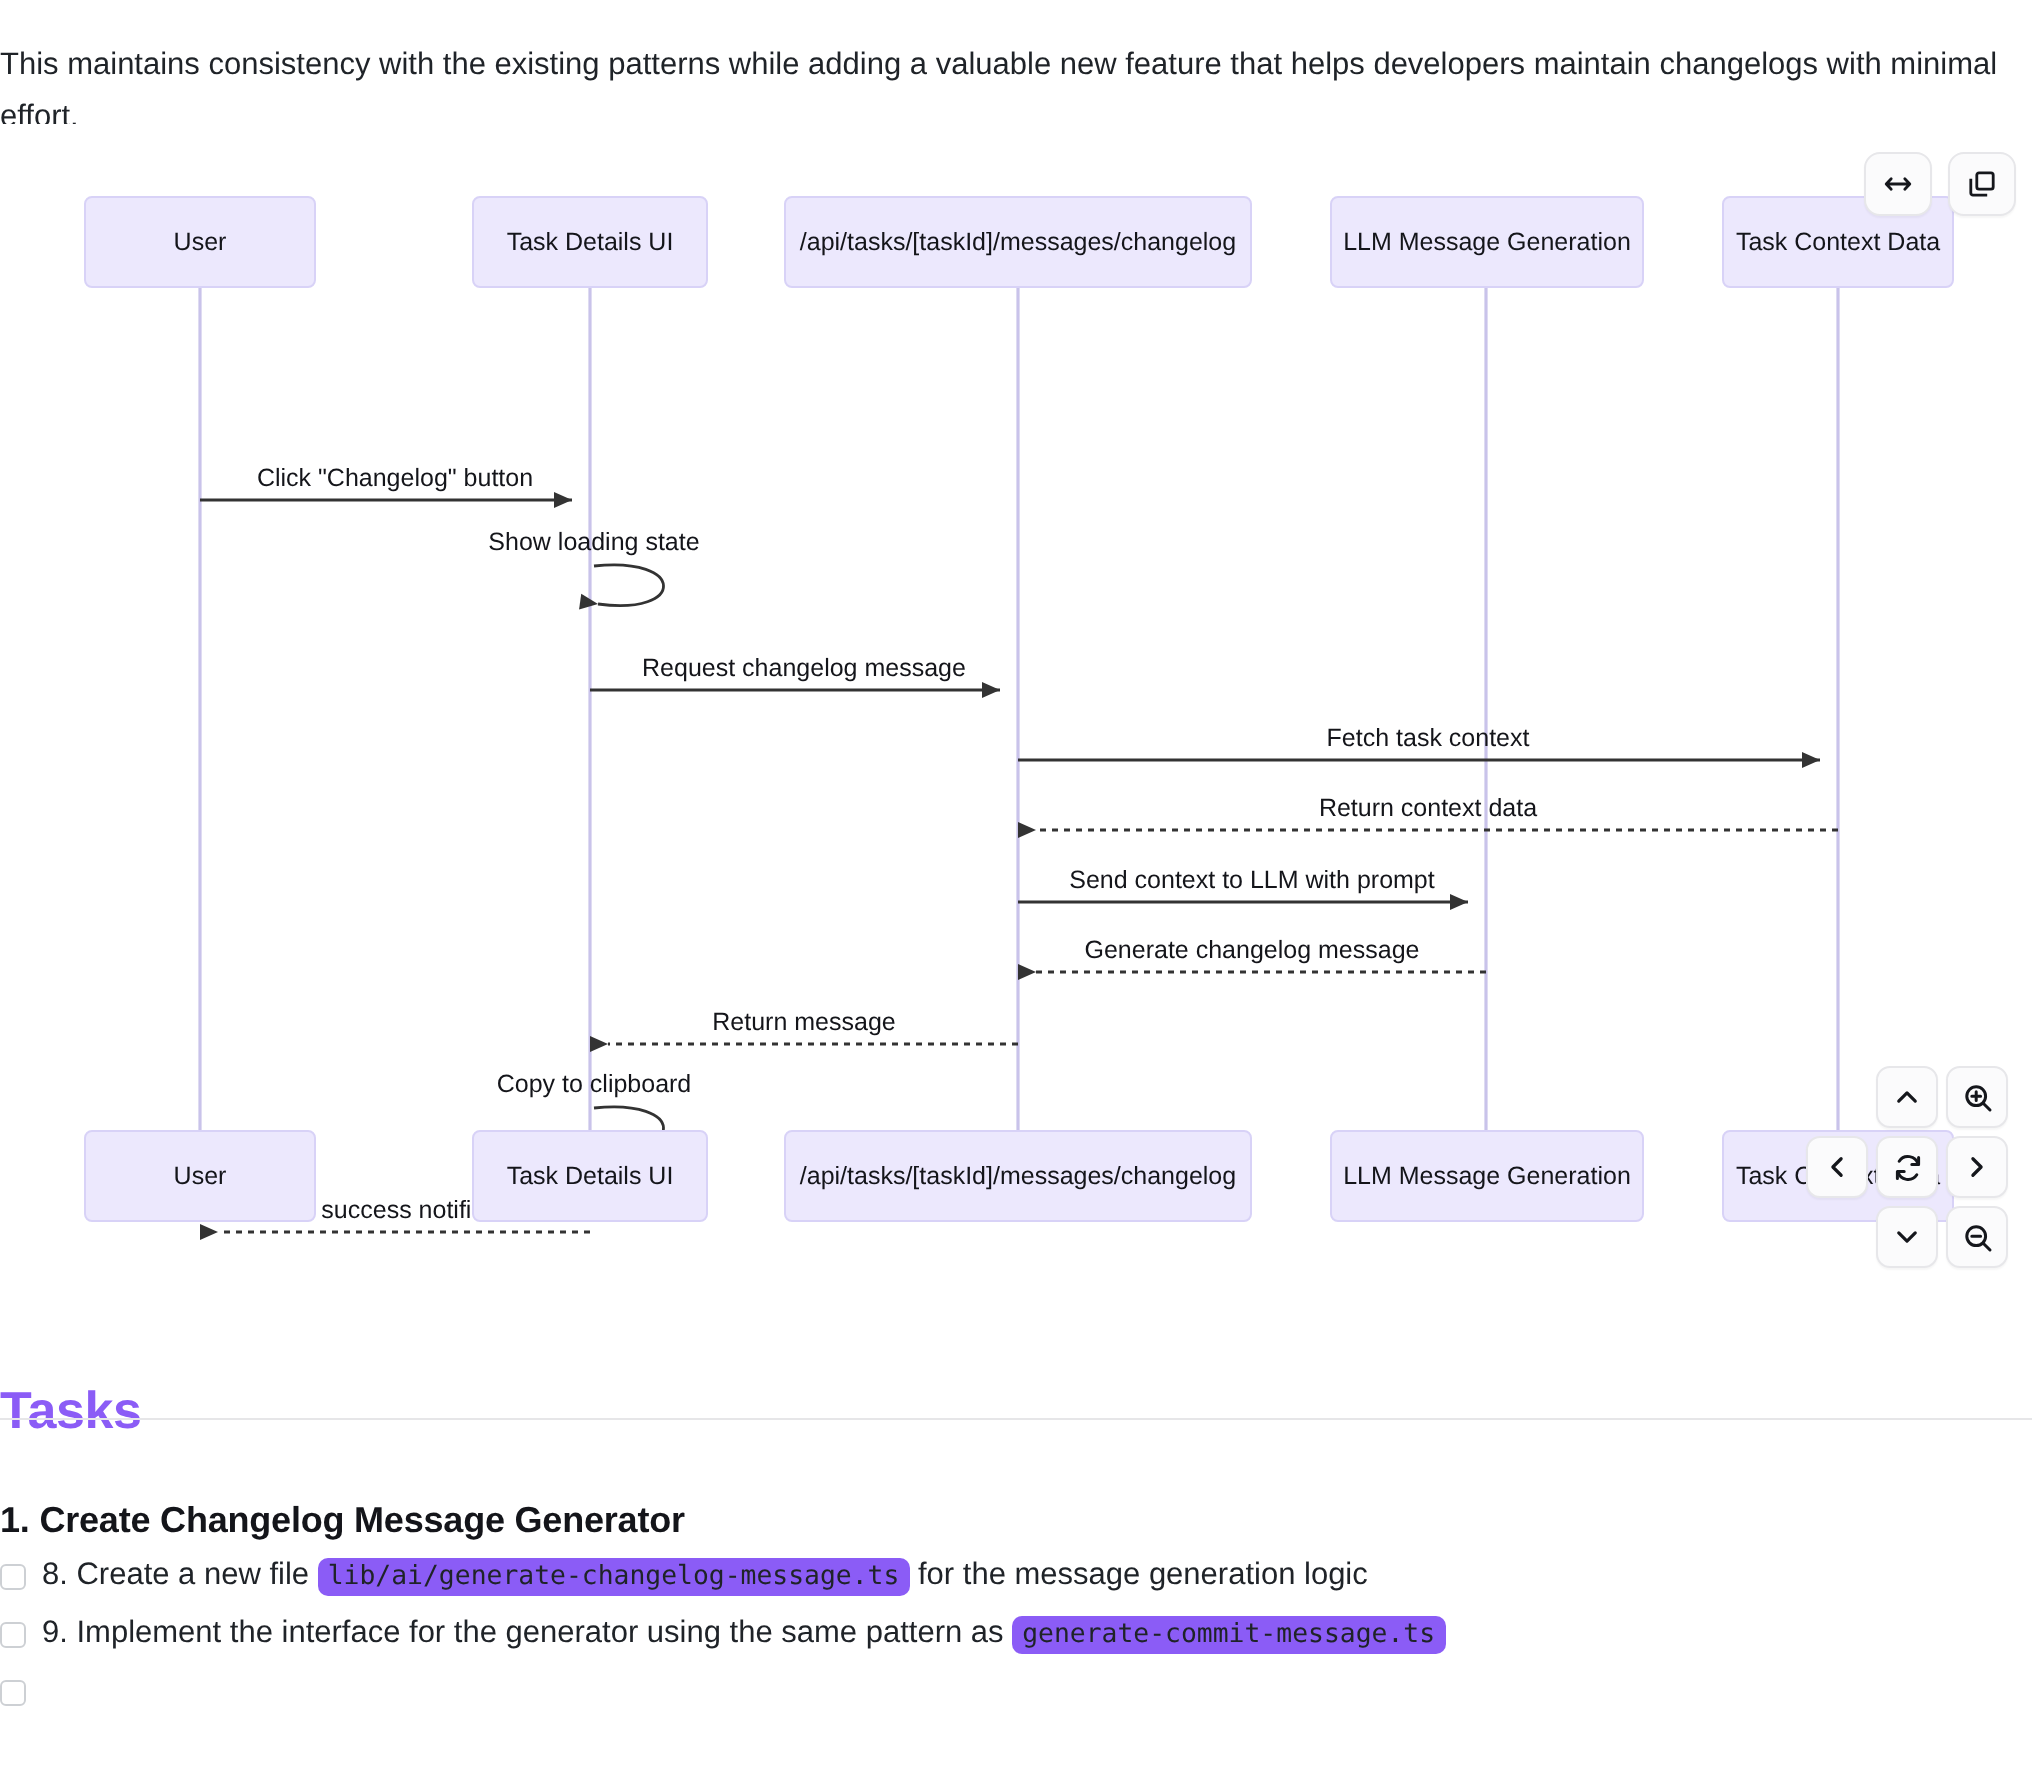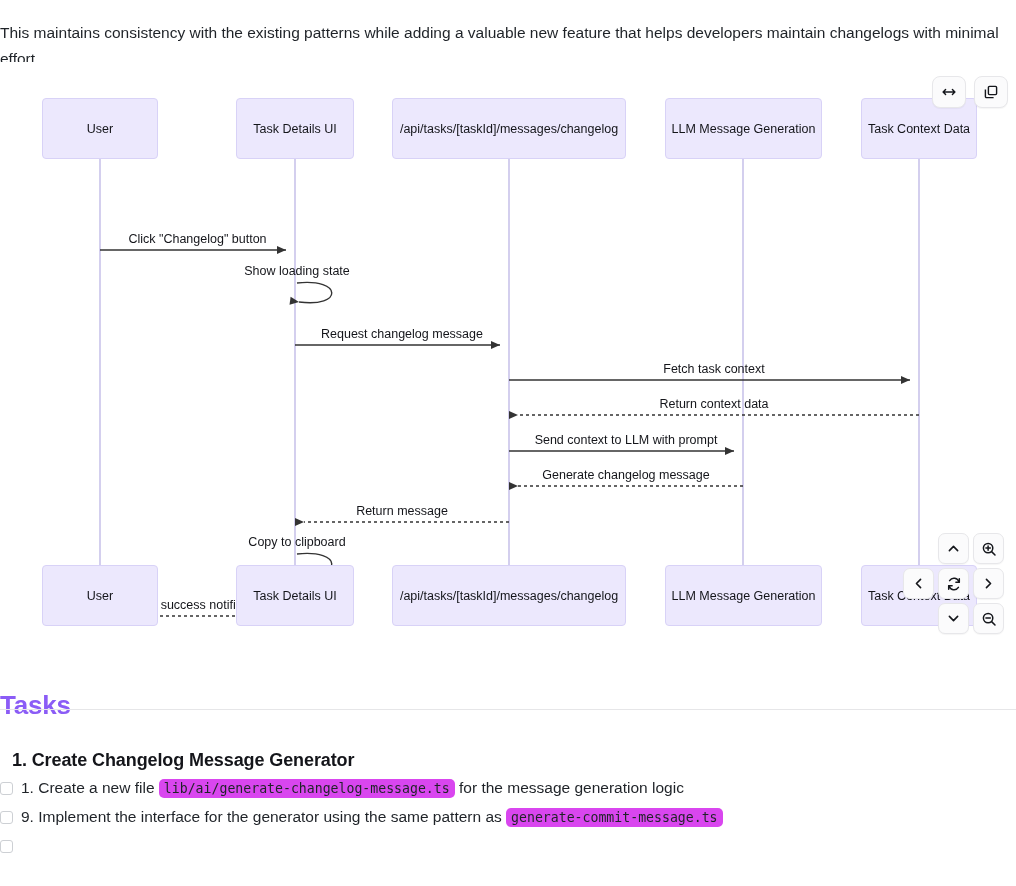--- a/index.html
+++ b/index.html
@@ -33,21 +33,21 @@
 
   
   .pbox {
     position: absolute;
     background: #ECE8FD;
     border: 1px solid #d8d2f7;
     border-radius: 4px;
     display: flex; align-items: center; justify-content: center;
     font-size: 12.5px;
     color: #14151a;
-    height: 61px;
+    height: 46px;
     padding: 0 6px;
     white-space: nowrap;
   }
 
   
   .ctl-btn {
     position: absolute;
     width: 31px; height: 31px;
     background: #fbfbfc;
     border: 1px solid #e7e7ea;
@@ -63,39 +63,39 @@
   .tasks-h {
     position: absolute; left: 0; top: 668px;
     font-size: 26px; font-weight: bold; letter-spacing: -0.2px;
     color: #8b5cf6;
   }
   .hr {
     position: absolute; left: 0; top: 709px;
     width: 1016px; height: 1px; background: #e6e6e8;
   }
   .sub-h {
-    position: absolute; left: 12px; top: 732px;
+    position: absolute; left: 0; top: 732px;
     font-size: 18px; font-weight: bold; letter-spacing: -0.1px;
     color: #14151a;
   }
   .checklist { position: absolute; left: 0; top: 773px; width: 1016px; }
   .ck-item {
     display: flex; align-items: center; gap: 8px;
     height: 29px;
     font-size: 15.5px; color: #1f2328;
   }
   .ck-box {
     width: 13px; height: 13px; flex: 0 0 13px;
     border: 1px solid #cdd0d4; border-radius: 3px;
     background: #fff; margin-top: 1px;
   }
   code {
     font-family: "DejaVu Sans Mono", "Liberation Mono", monospace;
     font-size: 13.2px;
-    background: #d946ef;
+    background: #8b5cf6;
     border-radius: 5px;
     padding: 2px 5px;
     color: #1f2328;
   }
   .ck-text { white-space: nowrap; }
 </style>
 </head>
 <body>
 
 <div class="page">
@@ -249,21 +249,21 @@
       </span>
     </div>
   </div>
 
   <h2 class="tasks-h">Tasks</h2>
   <div class="hr"></div>
   <h3 class="sub-h">1. Create Changelog Message Generator</h3>
   <div class="checklist" id="checklist">
       <div class="ck-item">
         <span class="ck-box"></span>
-        <span class="ck-text"><span>1. Create a new file </span><code>lib/ai/generate-changelog-message.ts</code><span> for the message generation logic</span></span>
+        <span class="ck-text"><span>8. Create a new file </span><code>lib/ai/generate-changelog-message.ts</code><span> for the message generation logic</span></span>
       </div>
       <div class="ck-item">
         <span class="ck-box"></span>
         <span class="ck-text"><span>9. Implement the interface for the generator using the same pattern as </span><code>generate-commit-message.ts</code></span>
       </div>
       <div class="ck-item">
         <span class="ck-box"></span>
       </div>
     </div>
 

